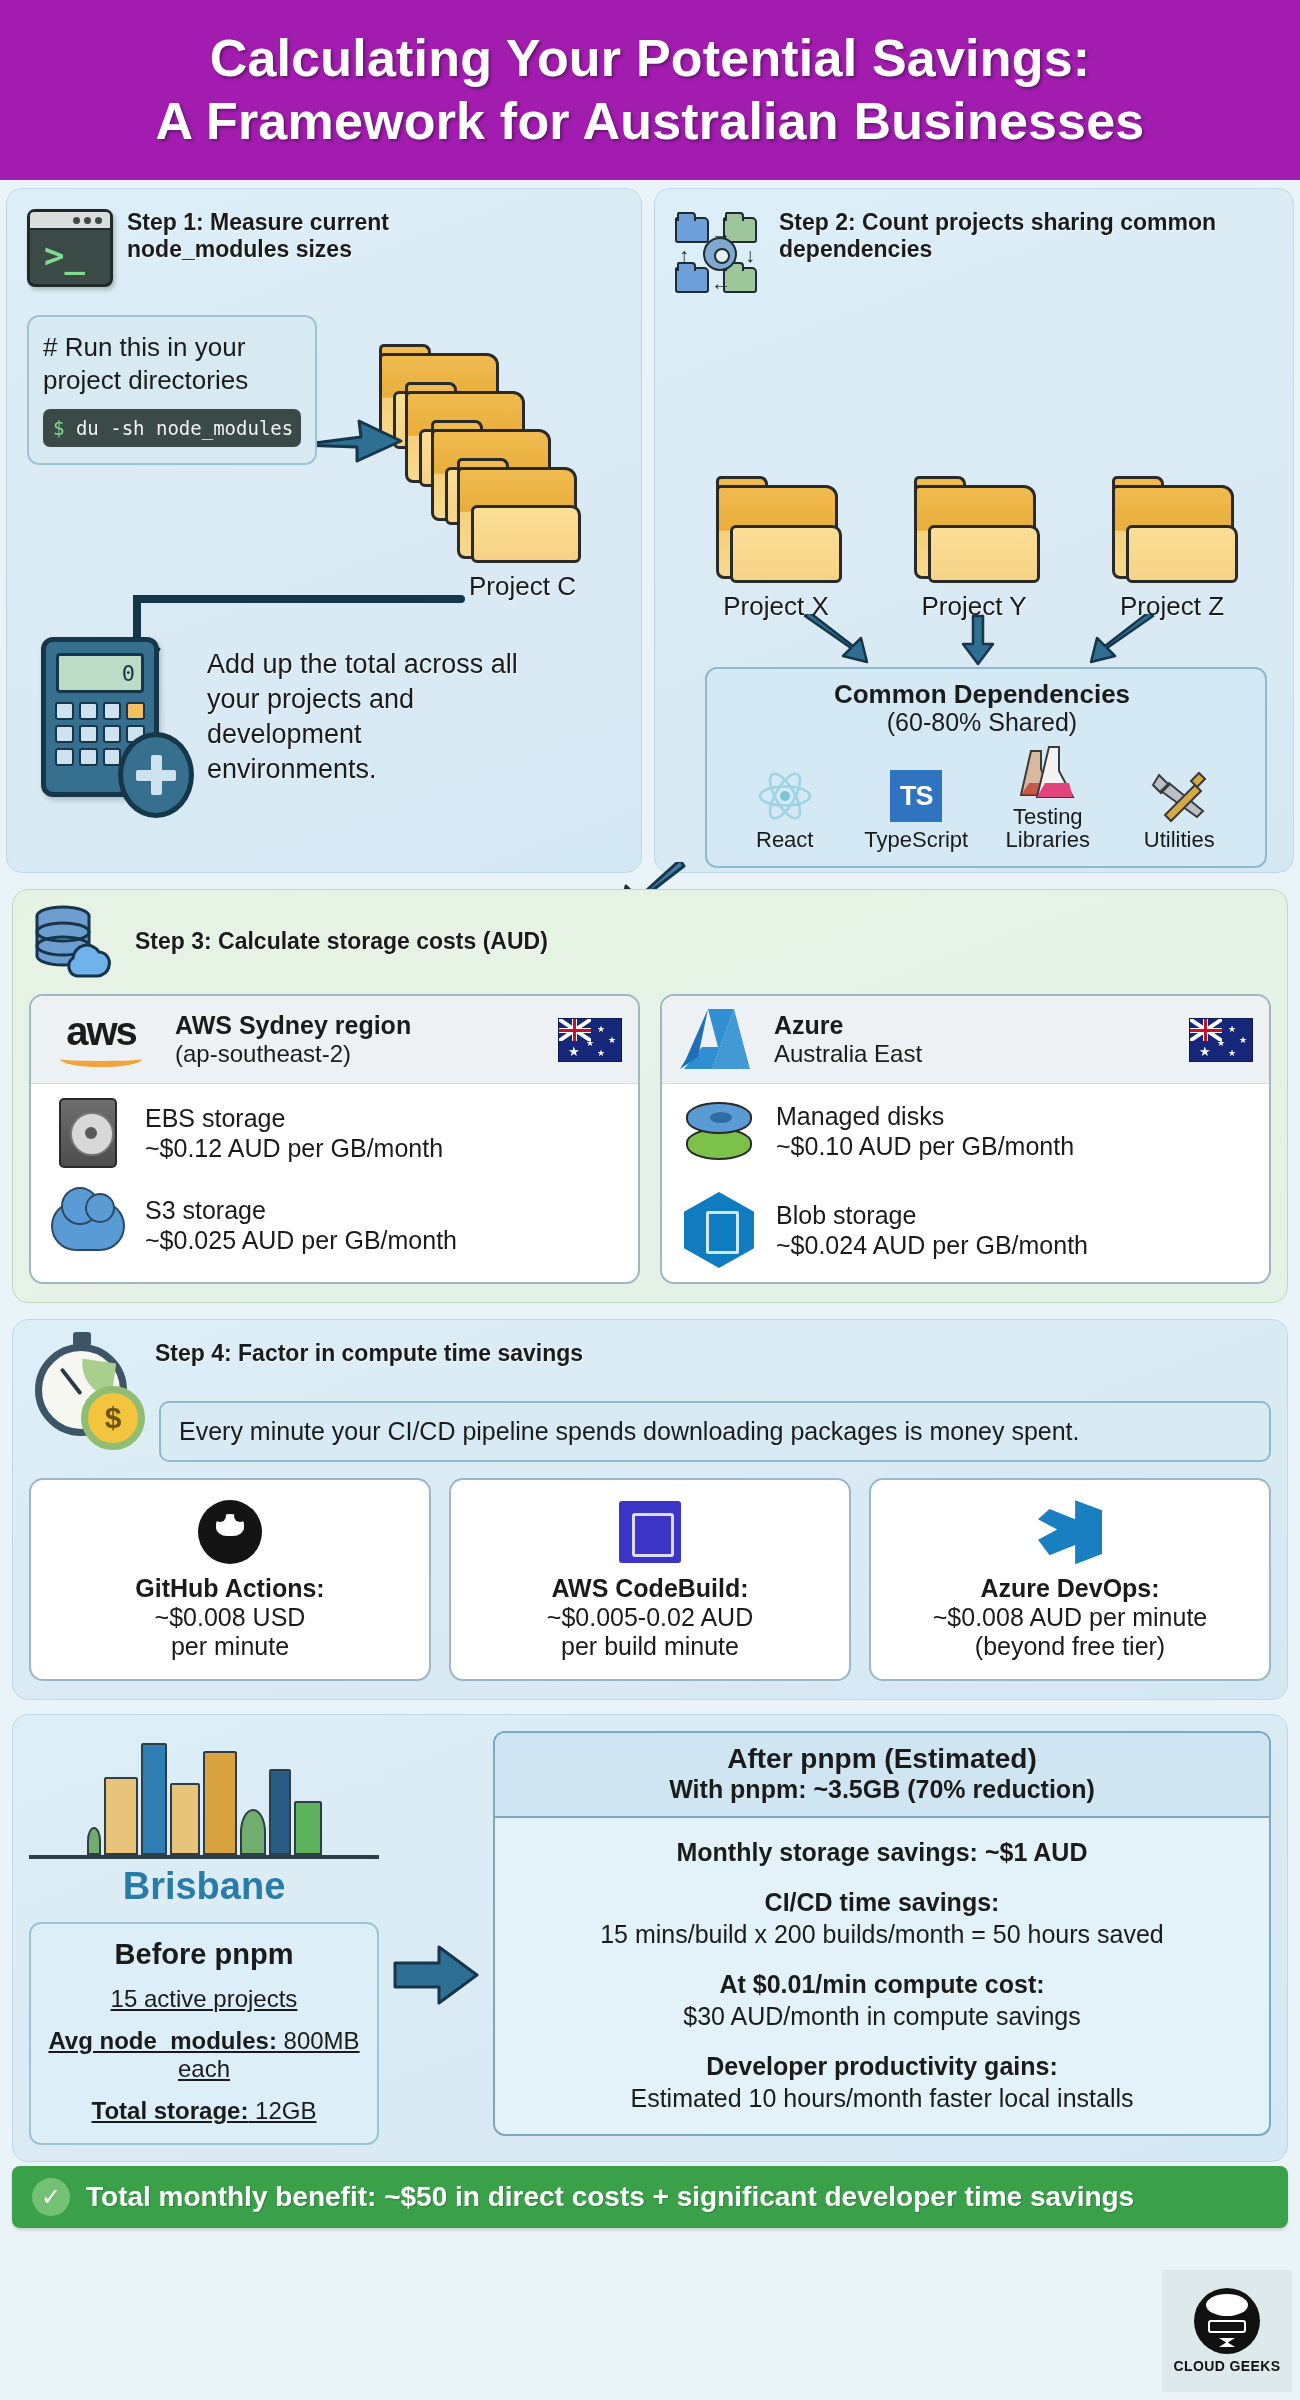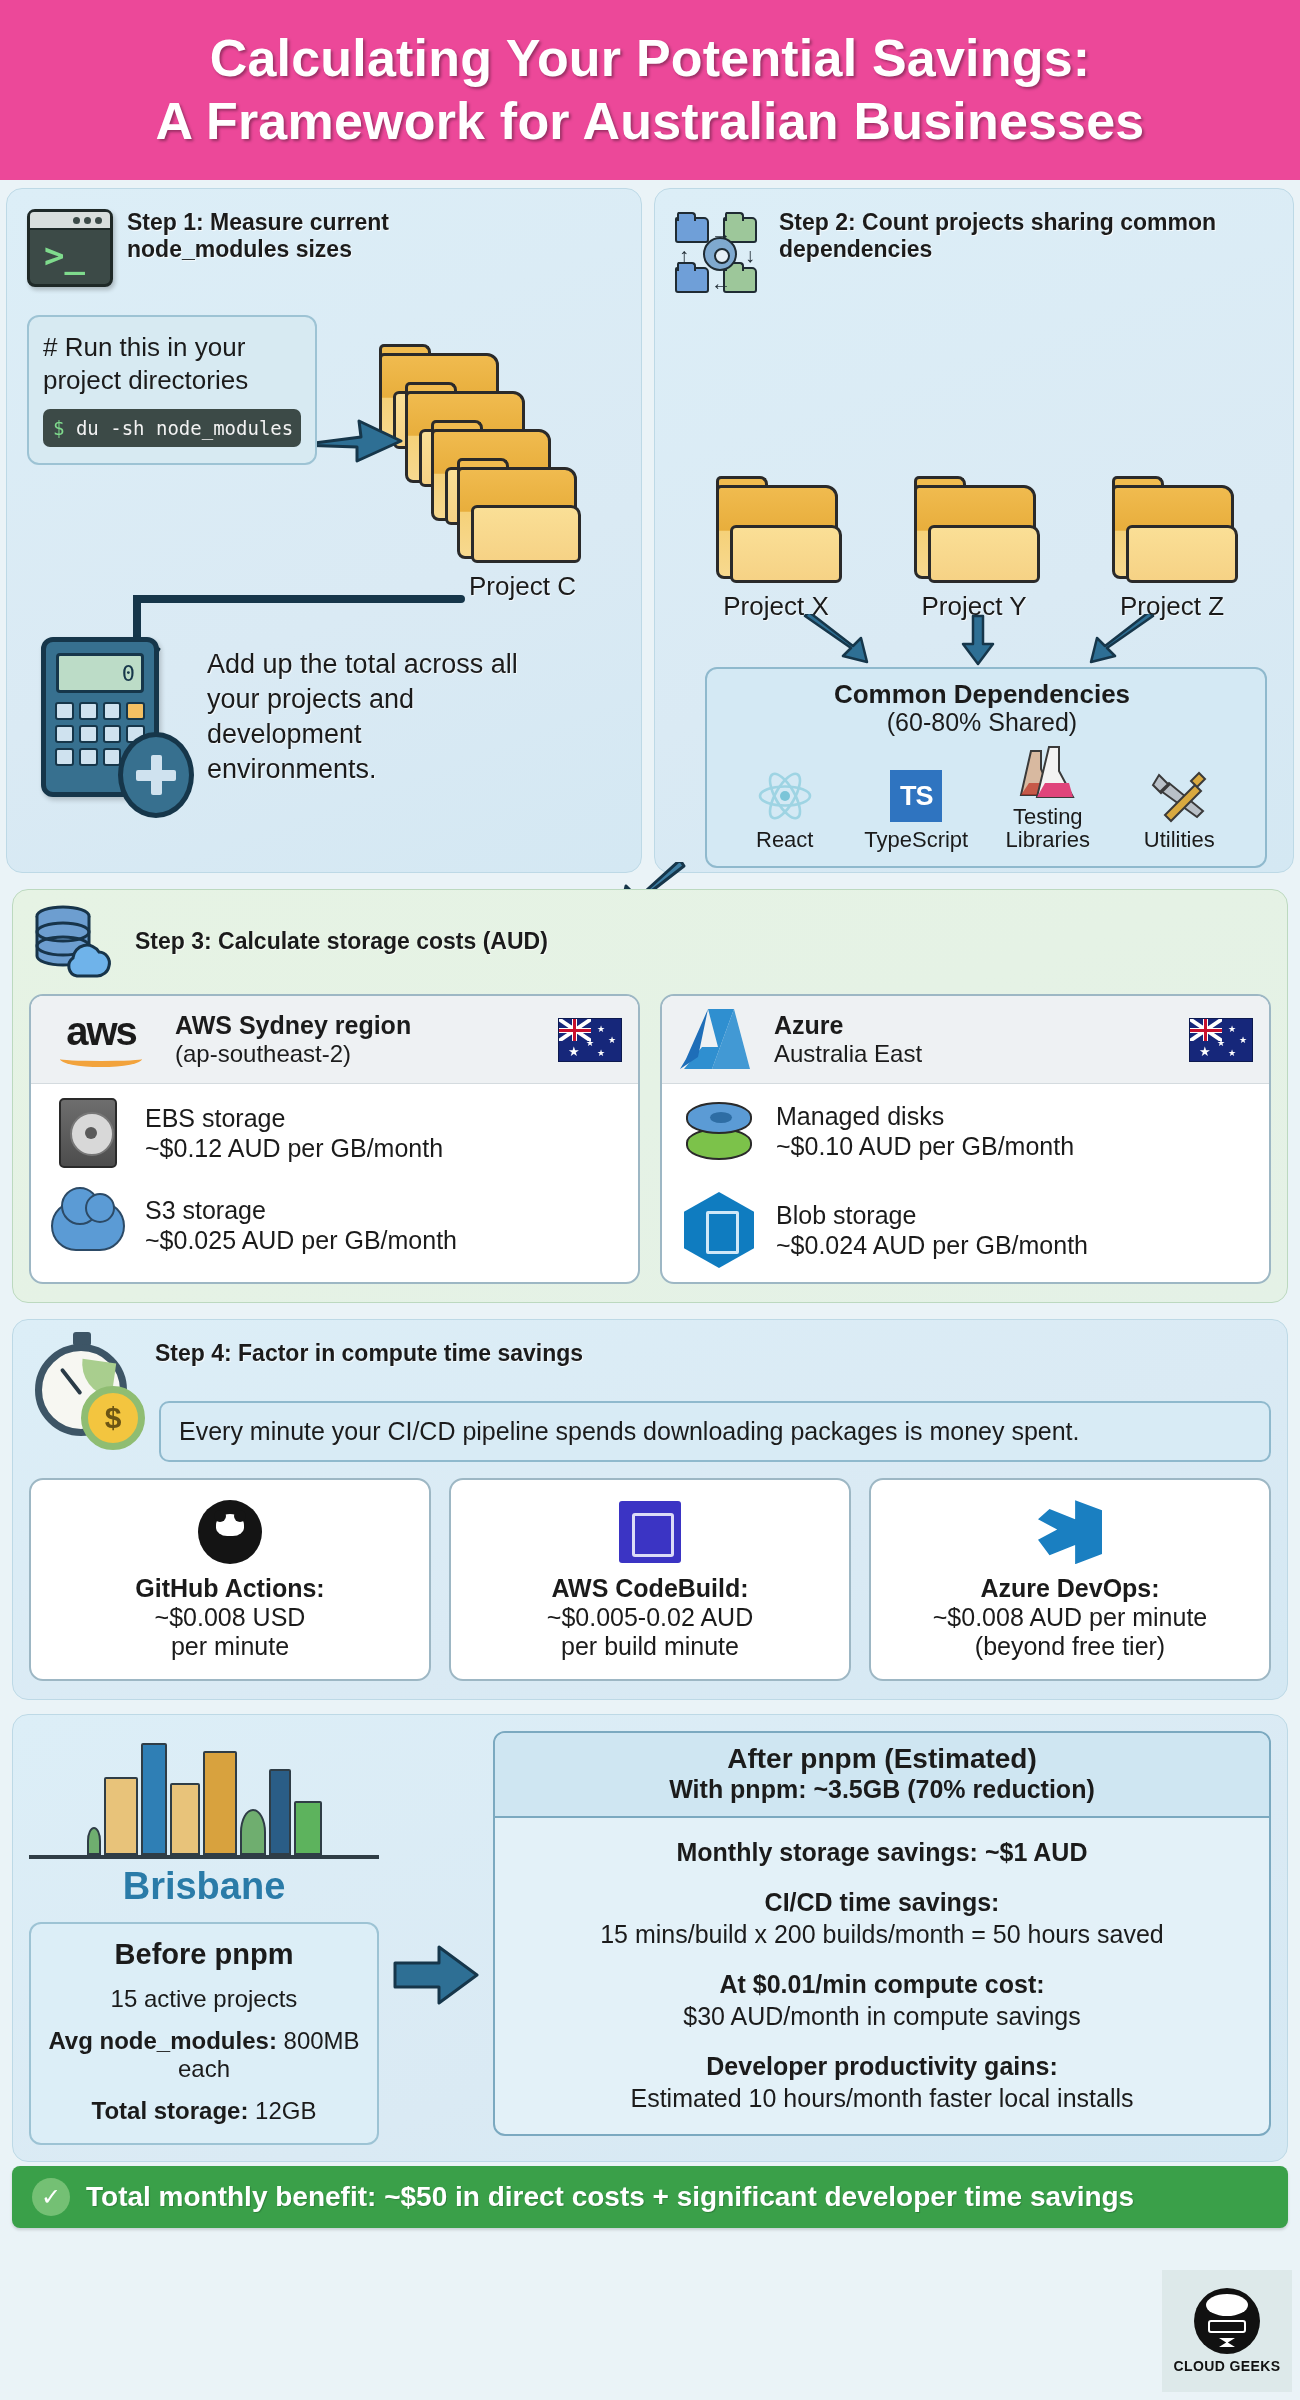--- a/index.html
+++ b/index.html
@@ -13,21 +13,21 @@
   .page {
     position: relative;
     width: 1300px;
     height: 2400px;
     background: #eaf3f7;
   }
 
   
   .header {
     height: 180px;
-    background: #ec4899;
+    background: #a21caf;
     display: flex;
     flex-direction: column;
     align-items: center;
     justify-content: center;
     color: #fff;
     text-shadow: 2px 2px 3px rgba(0,0,0,.35);
   }
   .header .line {
     font-size: 52px;
     font-weight: bold;
@@ -309,21 +309,21 @@
   .case { margin: 14px 12px 0 12px; padding: 16px; display:flex; gap:14px; align-items:flex-start; }
   .case-left { width:350px; text-align:center; position:relative; }
   .skyline { height:128px; position:relative; display:flex; align-items:flex-end; justify-content:center; gap:3px; border-bottom:4px solid #2f3d46;}
   .skyline .b { border:2px solid #2f3d46; border-radius:2px 2px 0 0; }
   .city-name { font-size:38px; font-weight:bold; color:#2a7ba8; margin-top:6px; }
   .before-box {
     margin-top:14px; background:#dceef7; border:2px solid #9dc3d4; border-radius:12px;
     padding:14px 10px 18px; text-align:center;
   }
   .before-box .bt { font-size:29px; font-weight:bold; color:#1b1b1b; }
-  .before-box .br { font-size:24px; color:#1b1b1b; margin-top:14px; }
+  .before-box .br { font-size:24px; color:#1b1b1b; margin-top:14px;text-decoration:underline; }
   .before-box .br b { font-weight:bold; }
 
   .case-arrow { width:86px; display:flex; align-items:center; justify-content:center; padding-top:210px; }
 
   .after-box {
     flex:1; background:#e3f1f8; border:2px solid #7ba9c0; border-radius:12px; overflow:hidden;
   }
   .after-box .ah { background:#cfe6f2; border-bottom:2px solid #7ba9c0; text-align:center; padding:10px 8px 12px; }
   .after-box .ah .a1 { font-size:28px; font-weight:bold; color:#1b1b1b; }
   .after-box .ah .a2 { font-size:25px; font-weight:bold; color:#1b1b1b; }

